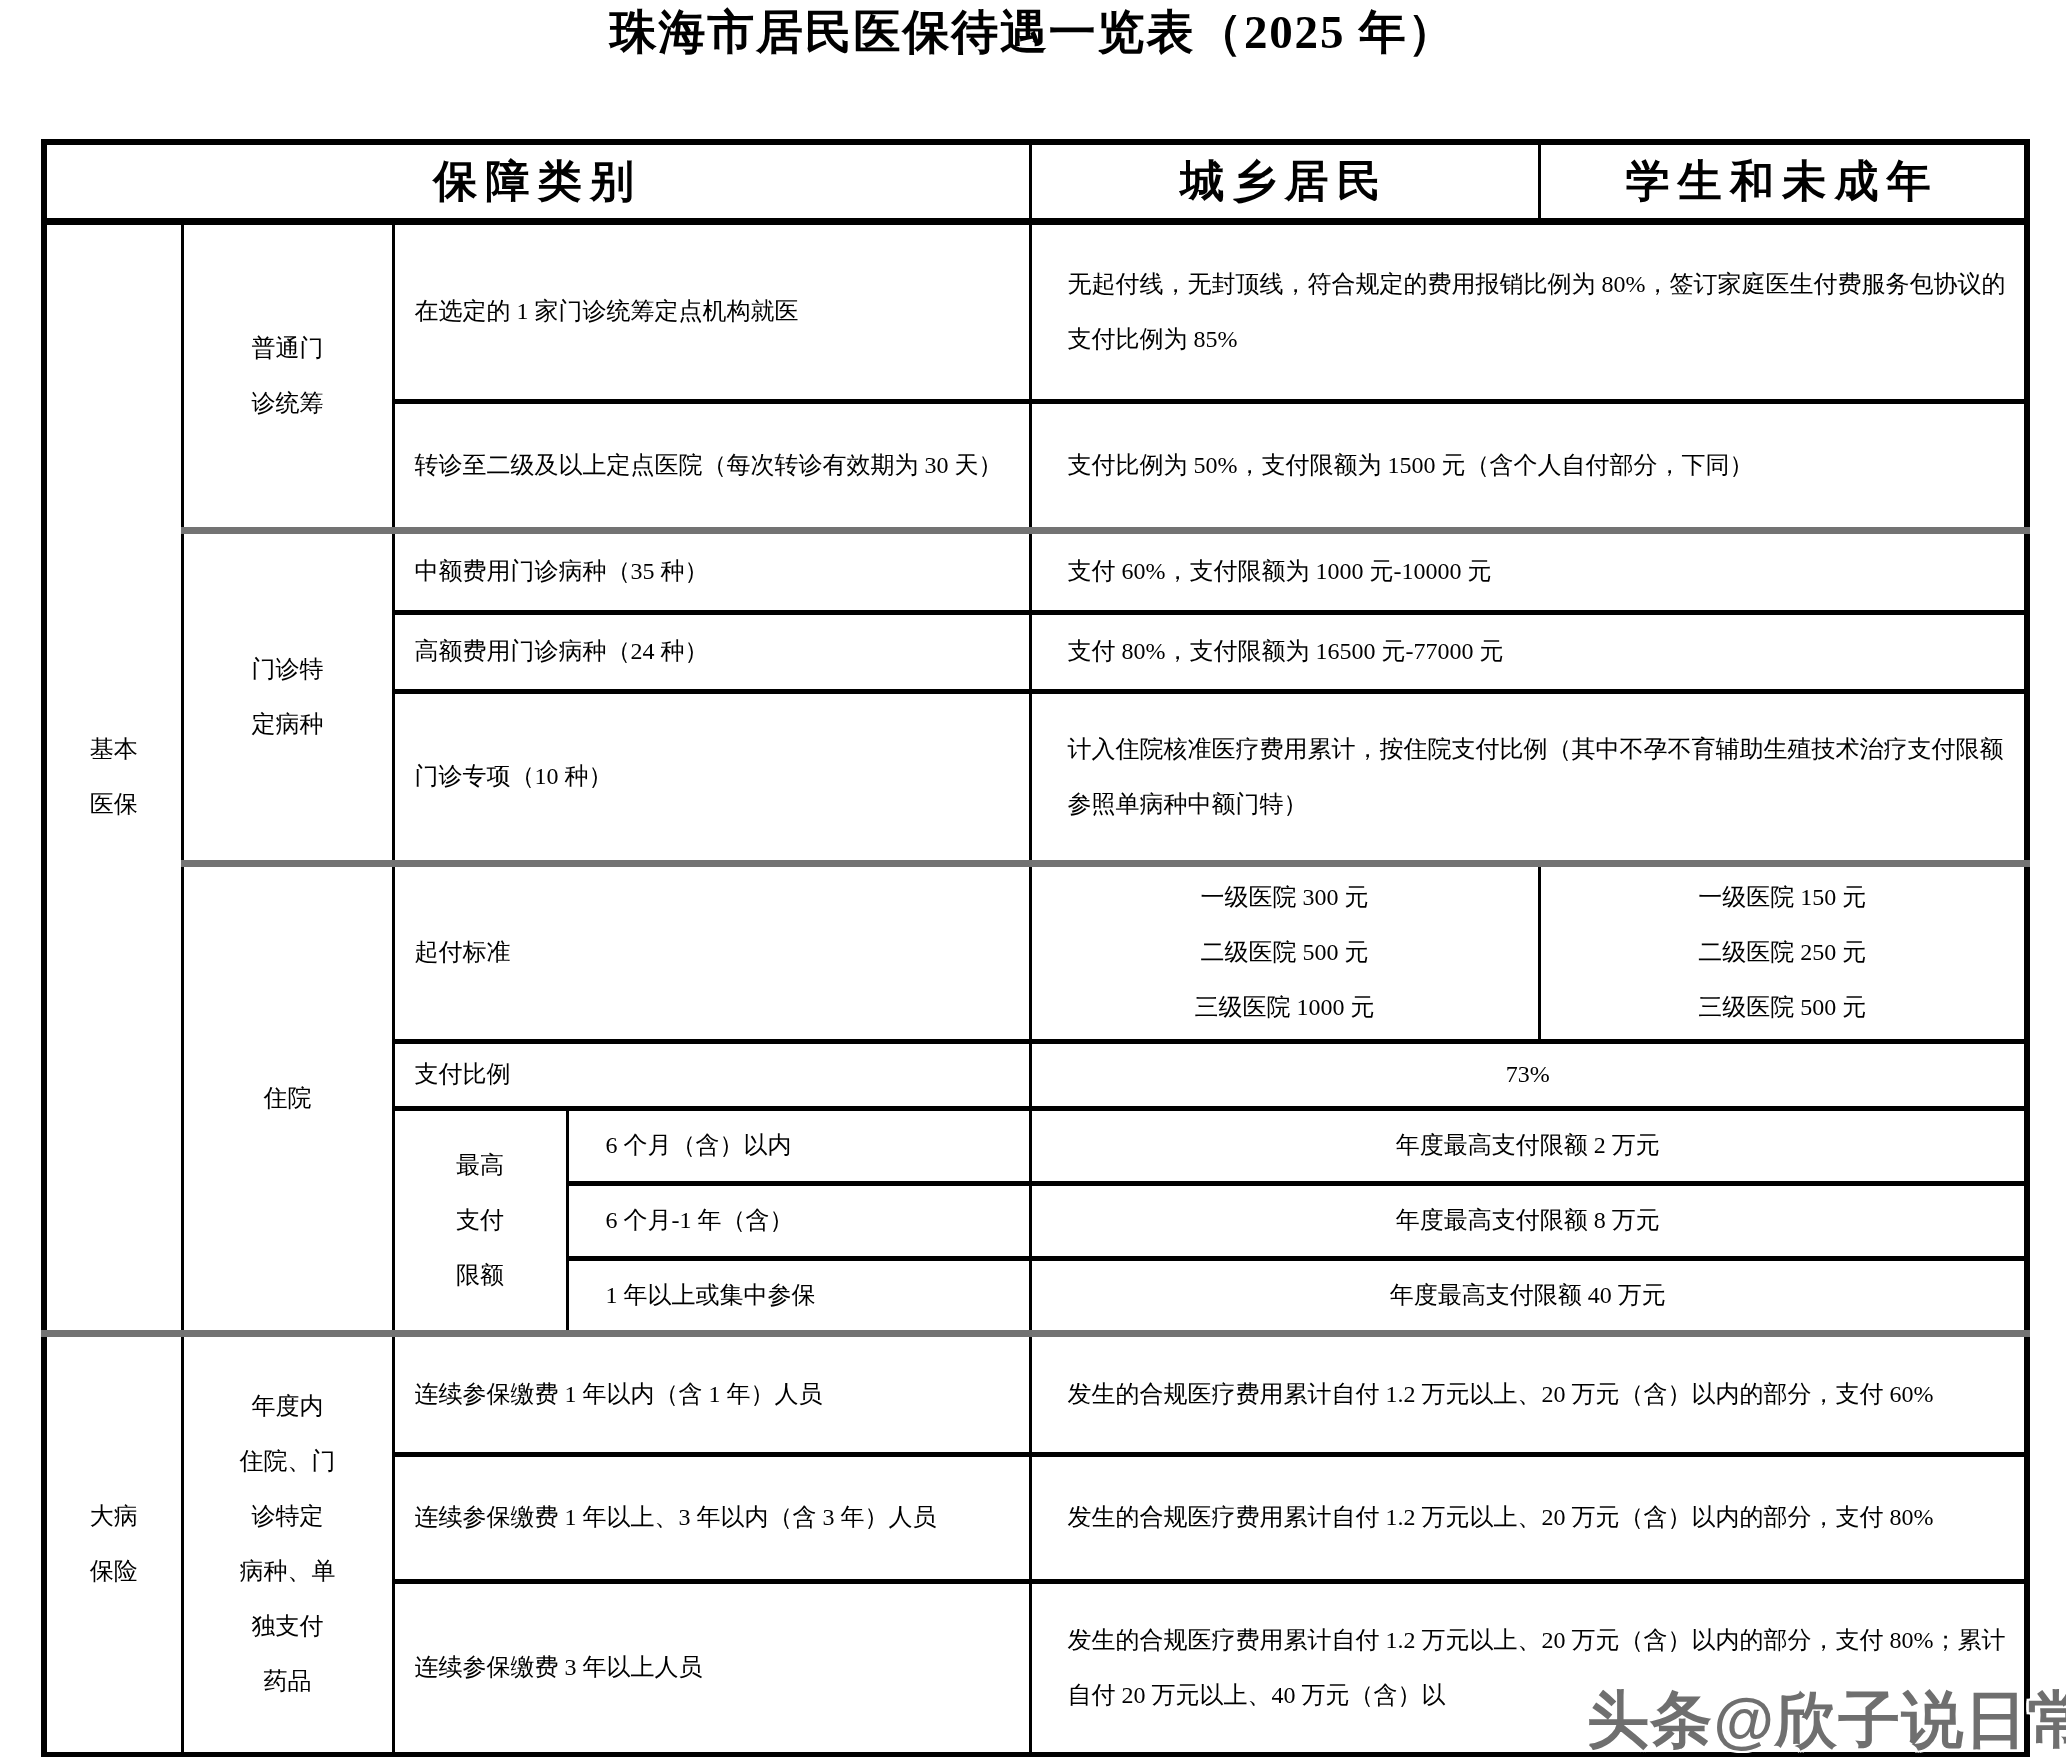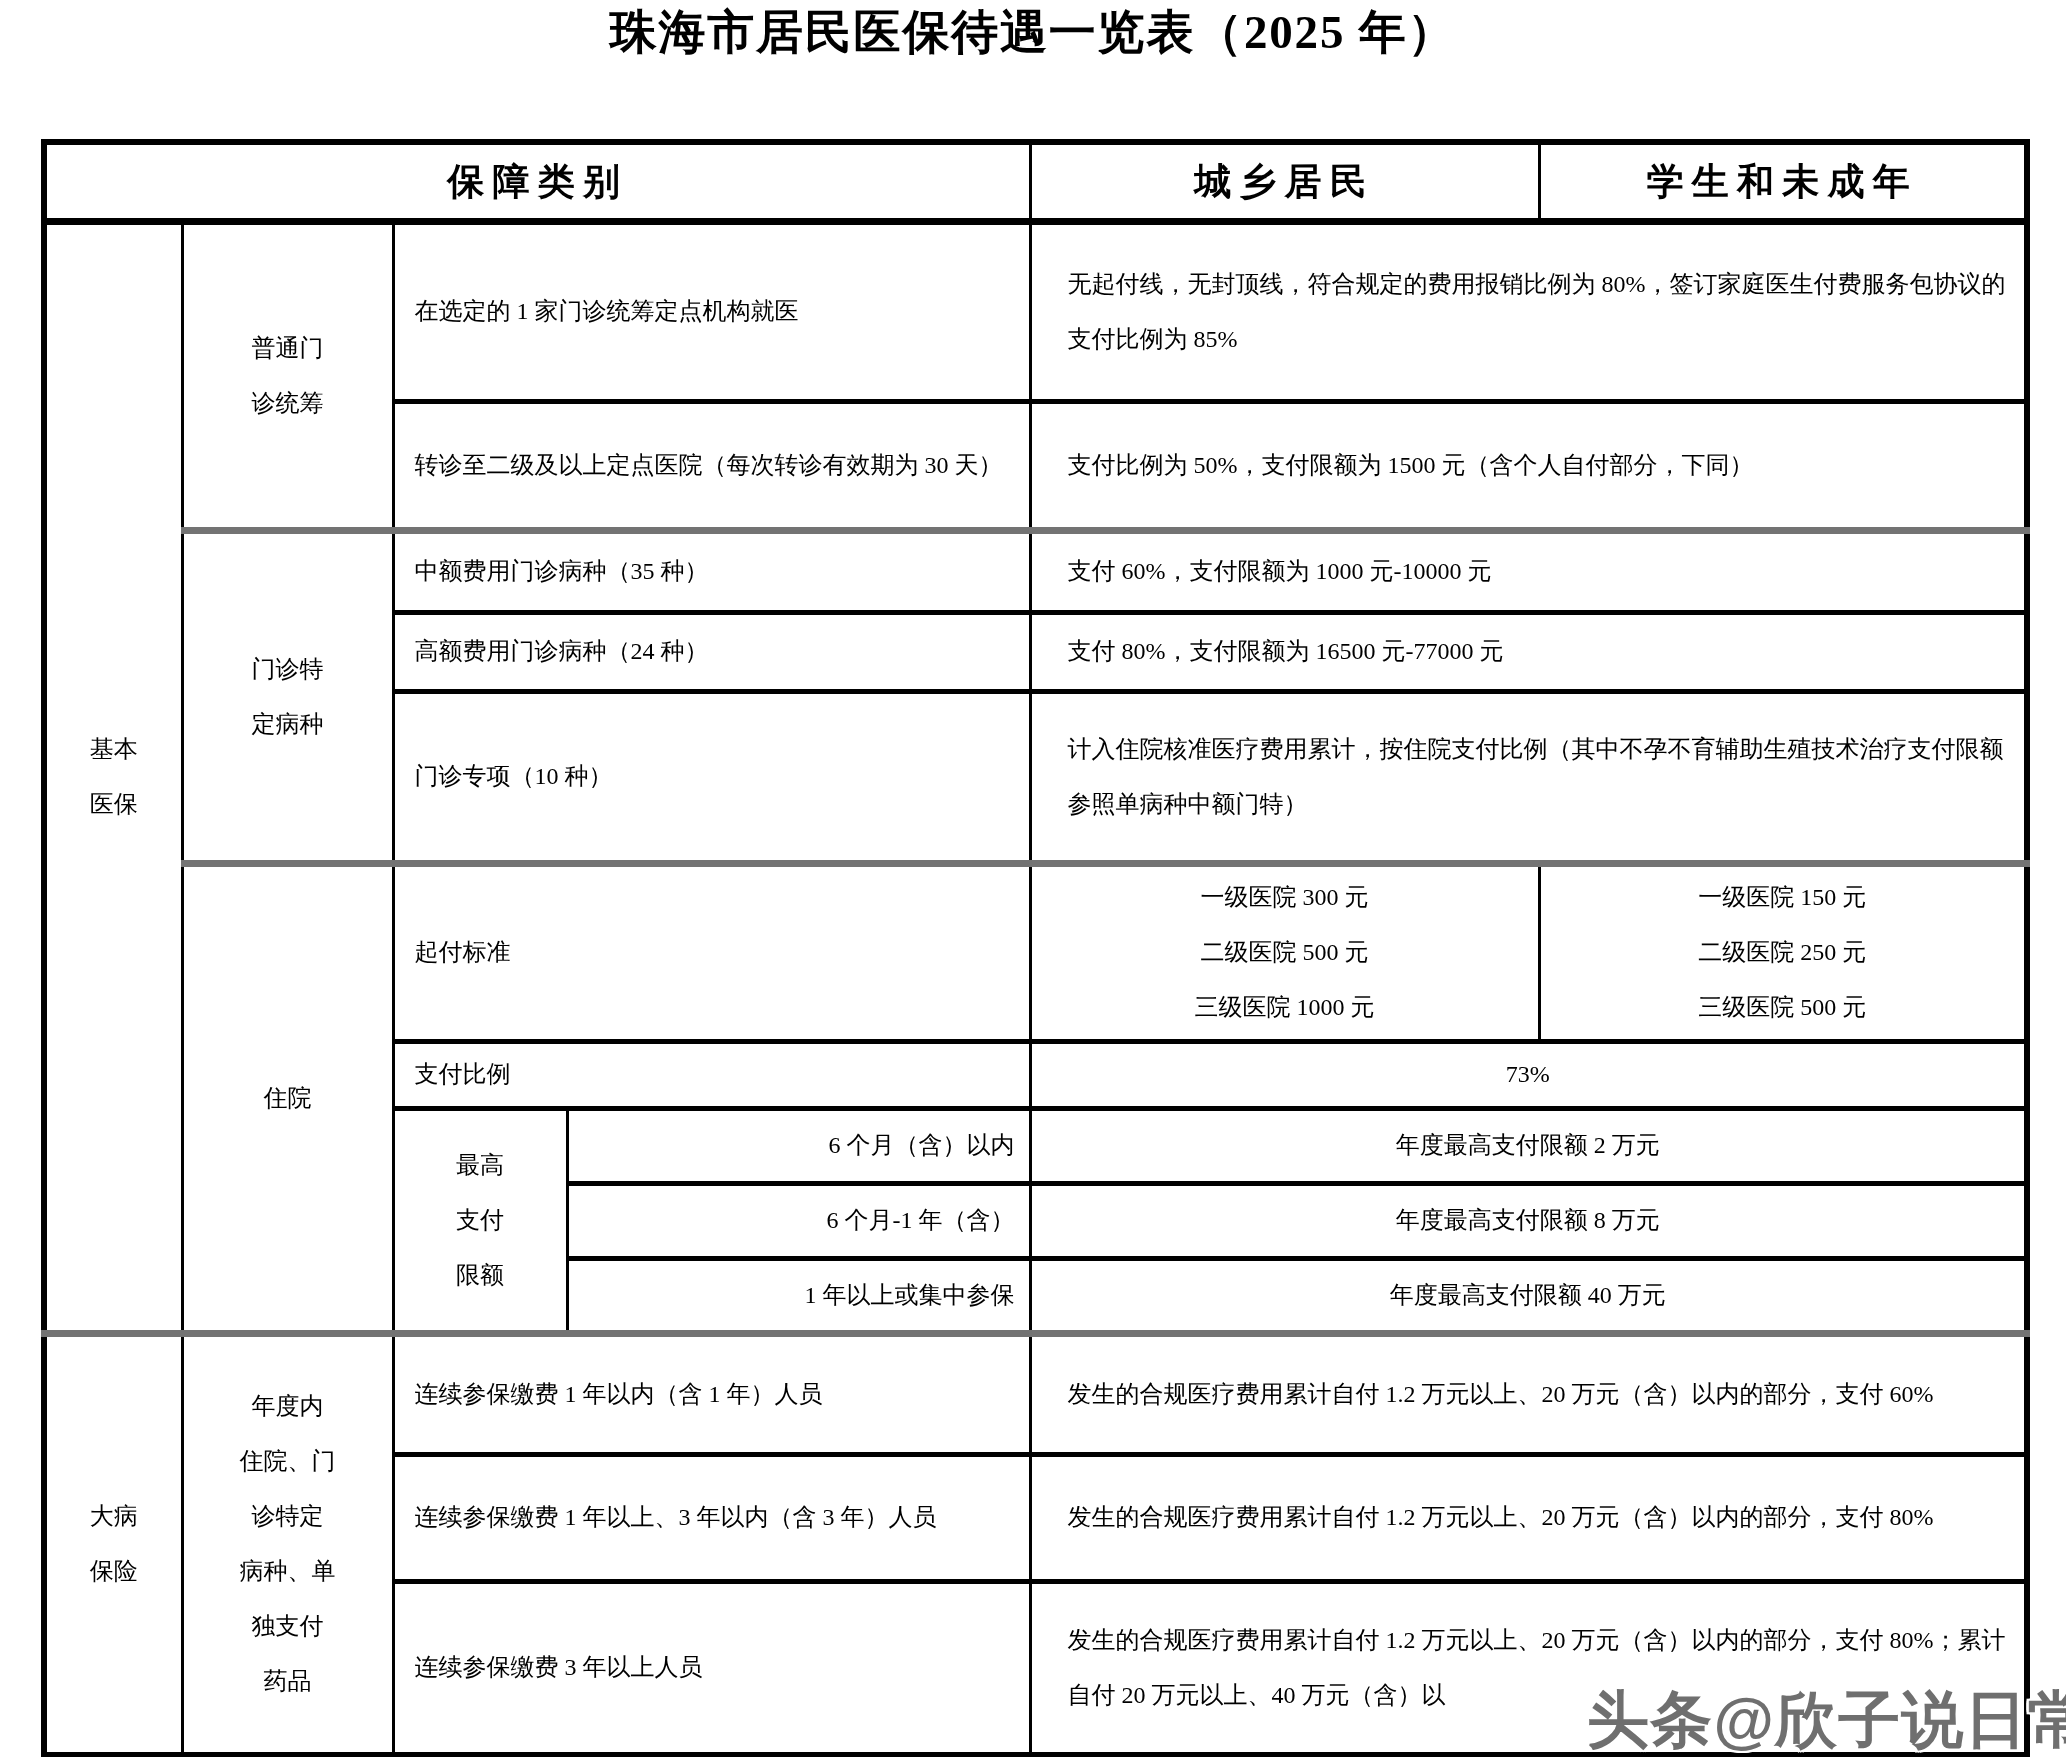--- a/index.html
+++ b/index.html
@@ -18,28 +18,28 @@
     border-collapse:collapse;table-layout:fixed;
     border:6.5px solid #000;
   }
   td{
     border-left:3.5px solid #000;border-right:3.5px solid #000;
     border-top:5.3px solid #000;border-bottom:5.3px solid #000;
     font-size:24px;line-height:55px;vertical-align:middle;
     padding:3.5px 11.8px 3.5px 11.8px;overflow:hidden;word-break:break-all;
   }
   tr.header-row td{
-    font-size:37px;font-weight:bold;letter-spacing:8.2px;
+    font-size:44px;font-weight:bold;letter-spacing:8.2px;
     text-align:center;border-bottom:7.7px solid #000;line-height:59px;
   }
   tr.section-start td{border-top:7px solid #737373;}
   .c{text-align:center;}
   .l{text-align:left;padding-left:20px;padding-right:14px;}
   .lv{text-align:left;padding-left:36px;padding-right:16.5px;}
-  .sub{padding-left:14px;text-align:right;}
+  .sub{padding-left:37px;}
   .pre{white-space:pre-line;}
   .watermark{
     position:absolute;left:1587px;top:1678px;z-index:9;
     font-family:"Liberation Sans","DejaVu Sans",sans-serif;
     font-size:62px;font-weight:bold;letter-spacing:1.2px;color:#6f6f6f;
     text-shadow:-2.4px -2.4px 0 #ffffff,2.4px -2.4px 0 #ffffff,-2.4px 2.4px 0 #ffffff,2.4px 2.4px 0 #ffffff,0 -2.4px 0 #ffffff,0 2.4px 0 #ffffff,-2.4px 0 0 #ffffff,2.4px 0 0 #ffffff;
     white-space:nowrap;
   }
 </style>
 </head>

